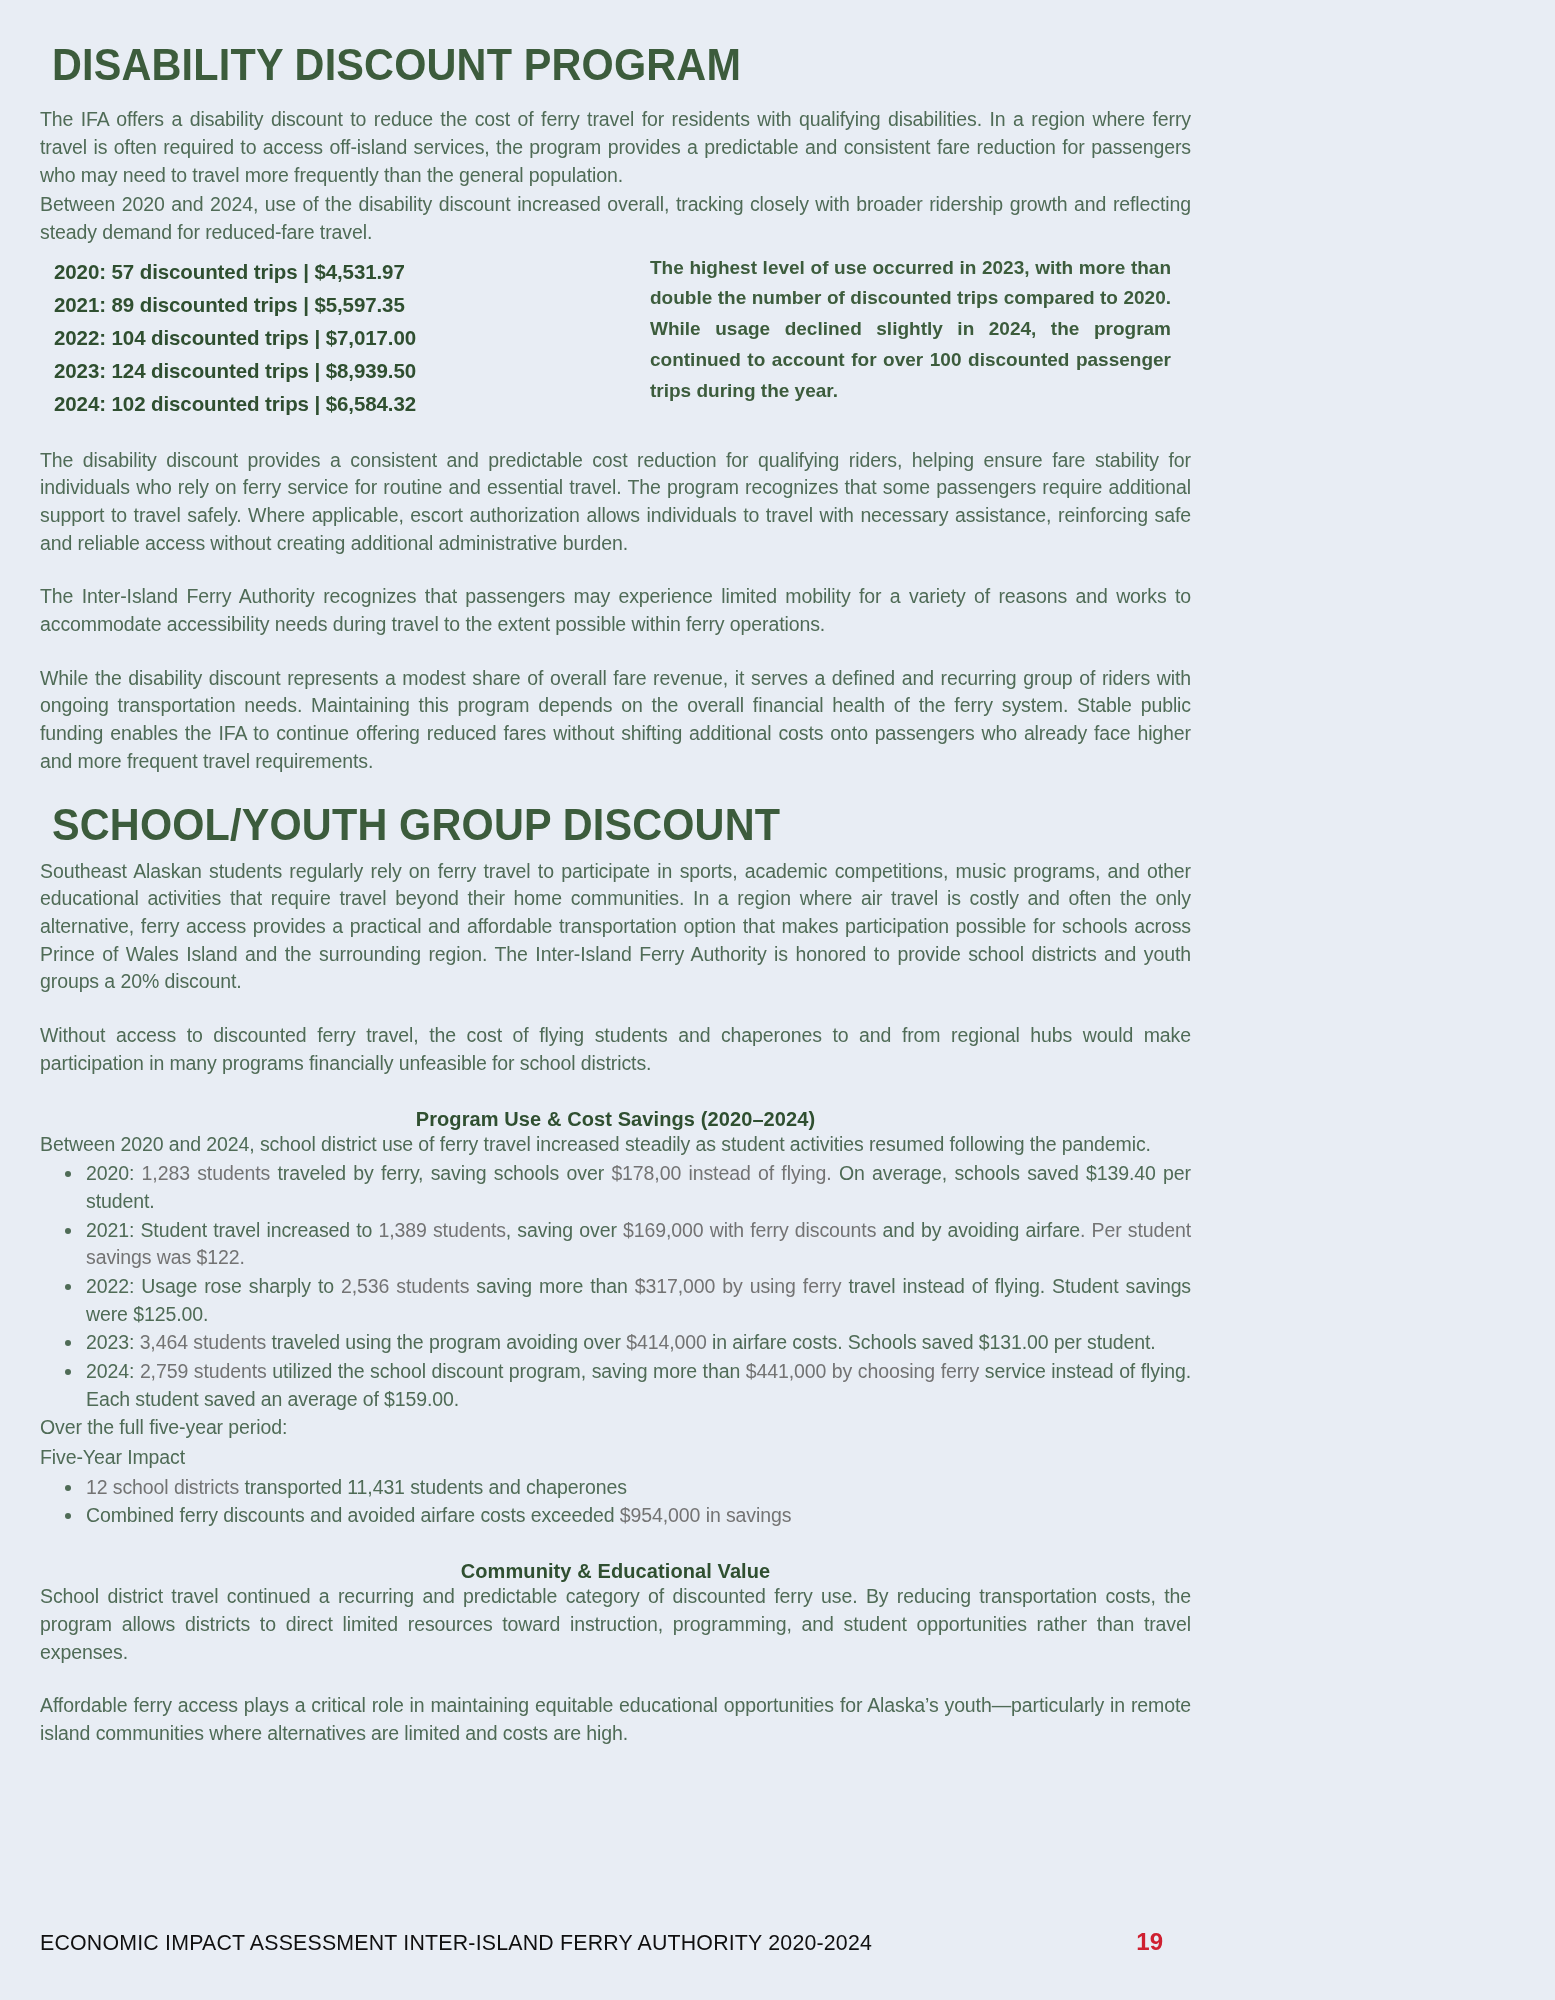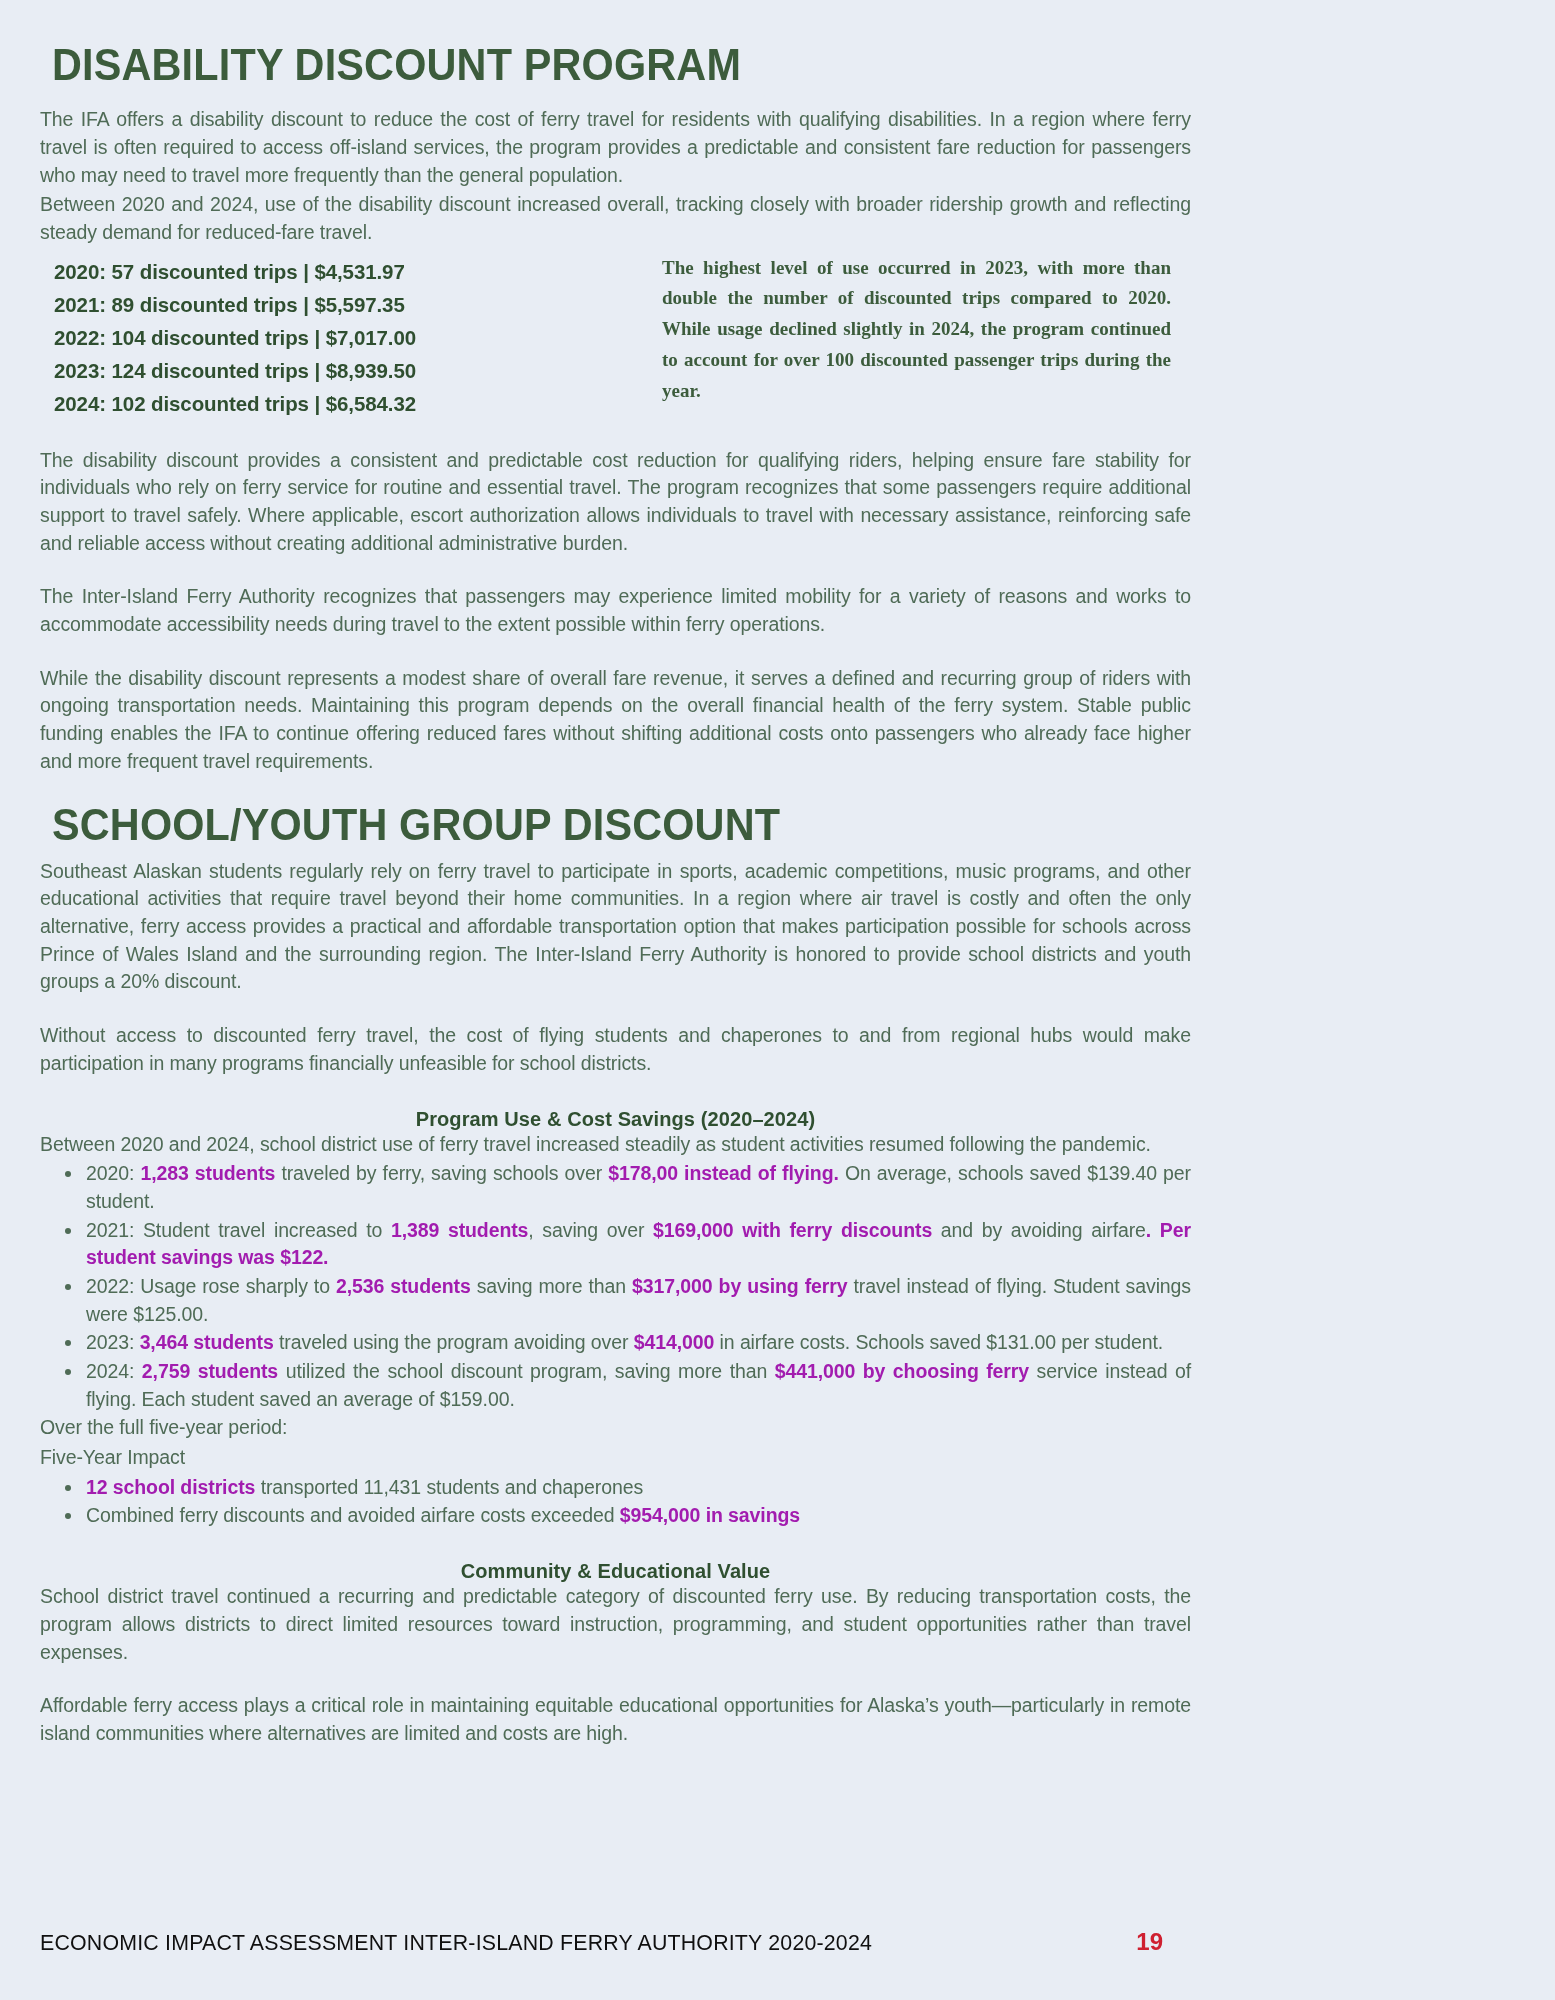--- a/index.html
+++ b/index.html
@@ -47,22 +47,22 @@
     color: #4f6b56;
     text-align: justify;
     margin: 0 0 2px 0;
     letter-spacing: -0.1px;
   }
   p.body.spaced {
     margin-top: 26px;
   }
   .nojust { text-align: left; }
   b, strong, .b {
-    color: #a21caf;
-    font-weight: bold;
+    color: #737373;
+    font-weight: normal;
   }
 
   
   .split {
     display: flex;
     align-items: flex-start;
     margin-top: 2px;
   }
   .stats {
     width: 610px;
@@ -72,23 +72,22 @@
   .stat-line {
     font-size: 20.5px;
     font-weight: bold;
     color: #2f4f30;
     line-height: 1.62;
     padding-left: 14px;
     letter-spacing: -0.1px;
   }
   .callout {
     flex: 1;
-    margin-left: 12px;
+    margin-left: 0;
     padding: 4px 20px 2px 0;
-    font-family: Liberation Serif, serif;
   }
   .callout p {
     margin: 0;
     font-size: 19px;
     font-weight: bold;
     color: #3c5c3c;
     line-height: 1.62;
     text-align: justify;
     text-align-last: left;
   }

